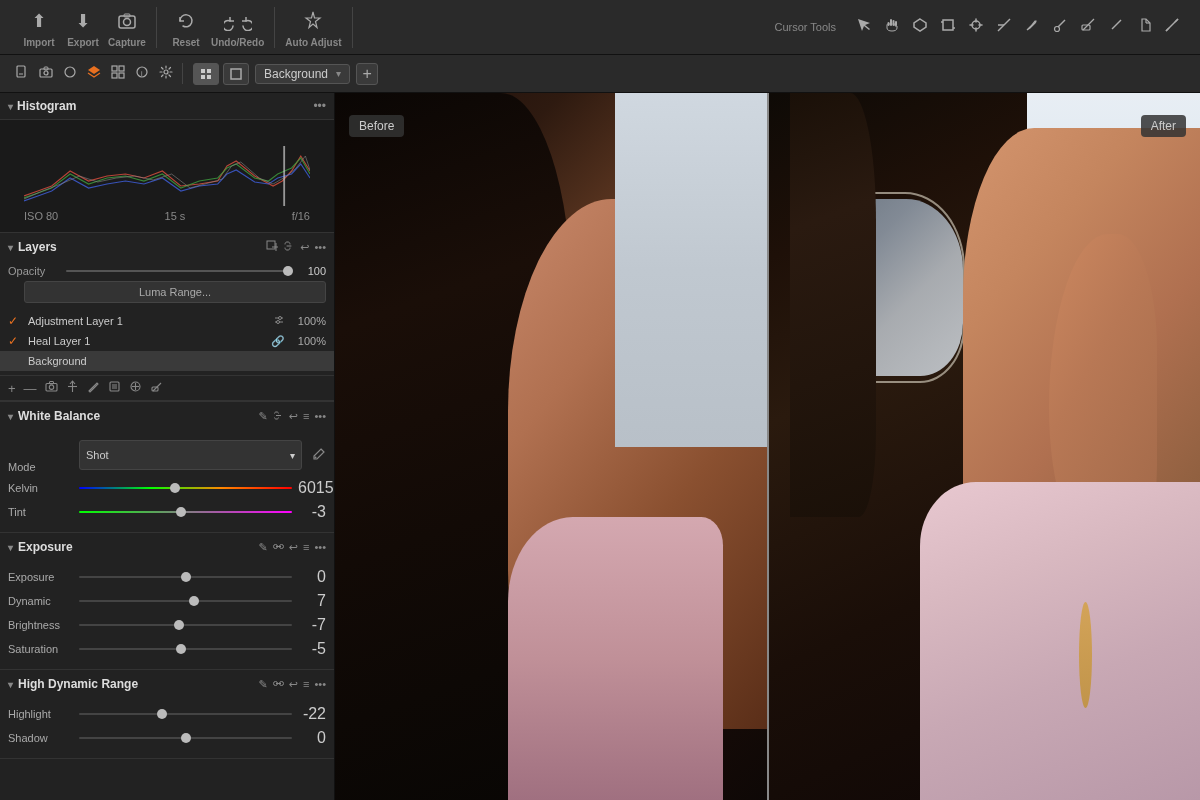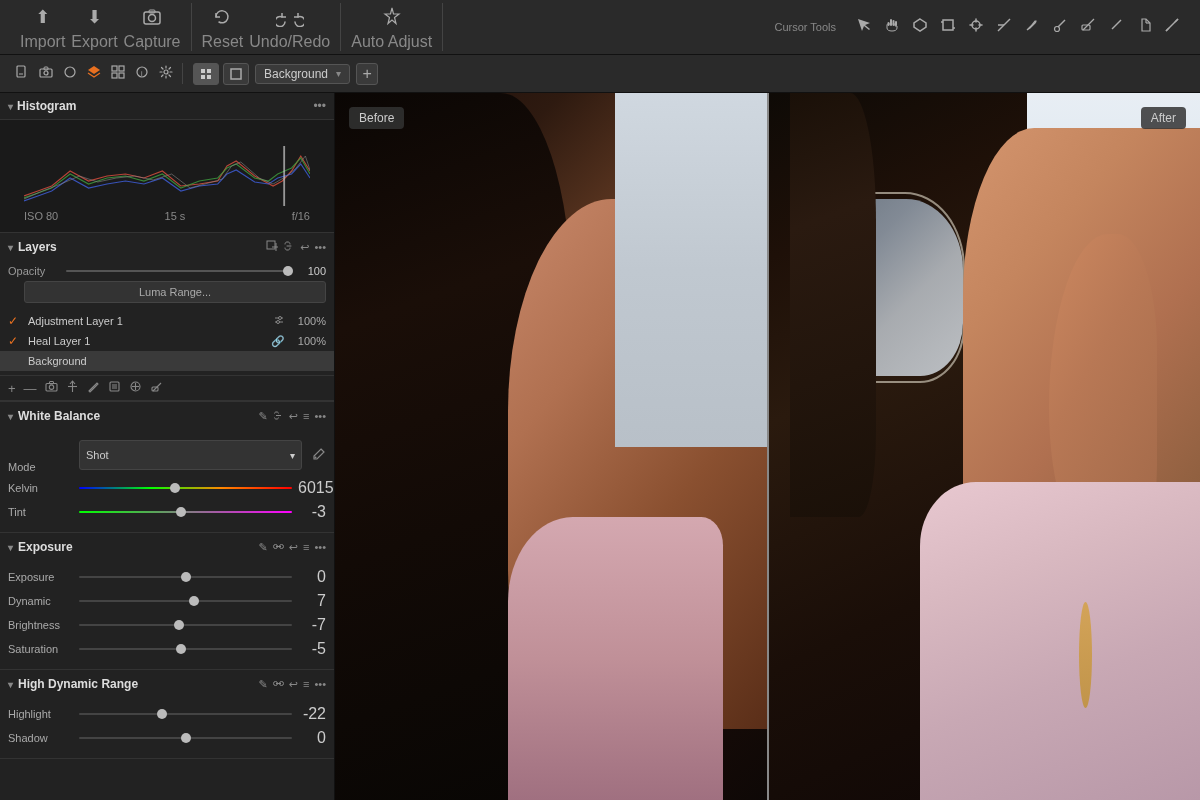--- a/index.html
+++ b/index.html
@@ -44,22 +44,23 @@
     }
     .toolbar-btn .icon-wrap {
       width: 28px;
       height: 28px;
       display: flex;
       align-items: center;
       justify-content: center;
       font-size: 18px;
     }
     .toolbar-btn .label {
-      font-size: 16px;
+      font-size: 10px;
       color: #888;
+      font-weight: bold;
     }
     .cursor-tools-label {
       color: #888;
       font-size: 11px;
       padding: 0 10px;
     }
     .cursor-tool-icons {
       display: flex;
       align-items: center;
       gap: 12px;
@@ -377,21 +378,21 @@
       overflow: hidden;
     }
     .divider-line {
       width: 2px;
       background: #888;
       flex-shrink: 0;
     }
 
     .photo-label {
       position: absolute;
-      top: 14px;
+      top: 22px;
       left: 14px;
       background: rgba(50,50,50,0.85);
       color: #ccc;
       font-size: 12px;
       padding: 4px 10px;
       border-radius: 4px;
       z-index: 2;
     }
     .photo-label.after { left: auto; right: 14px; }
   </style>

